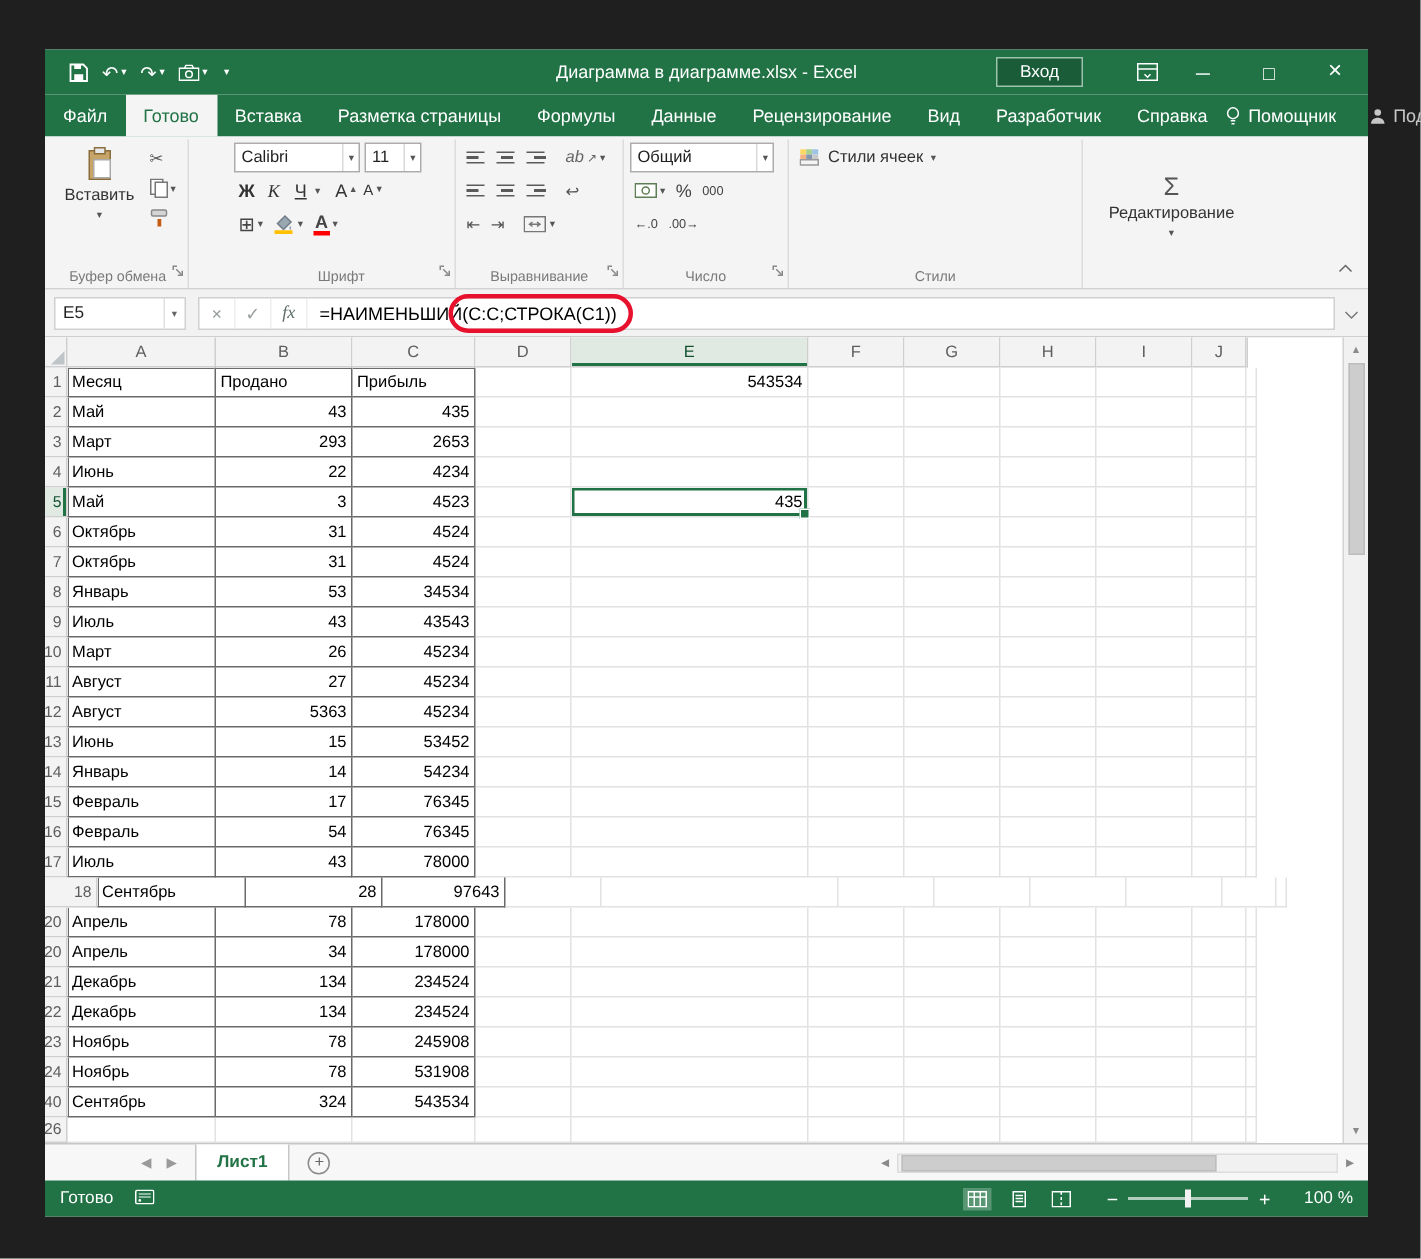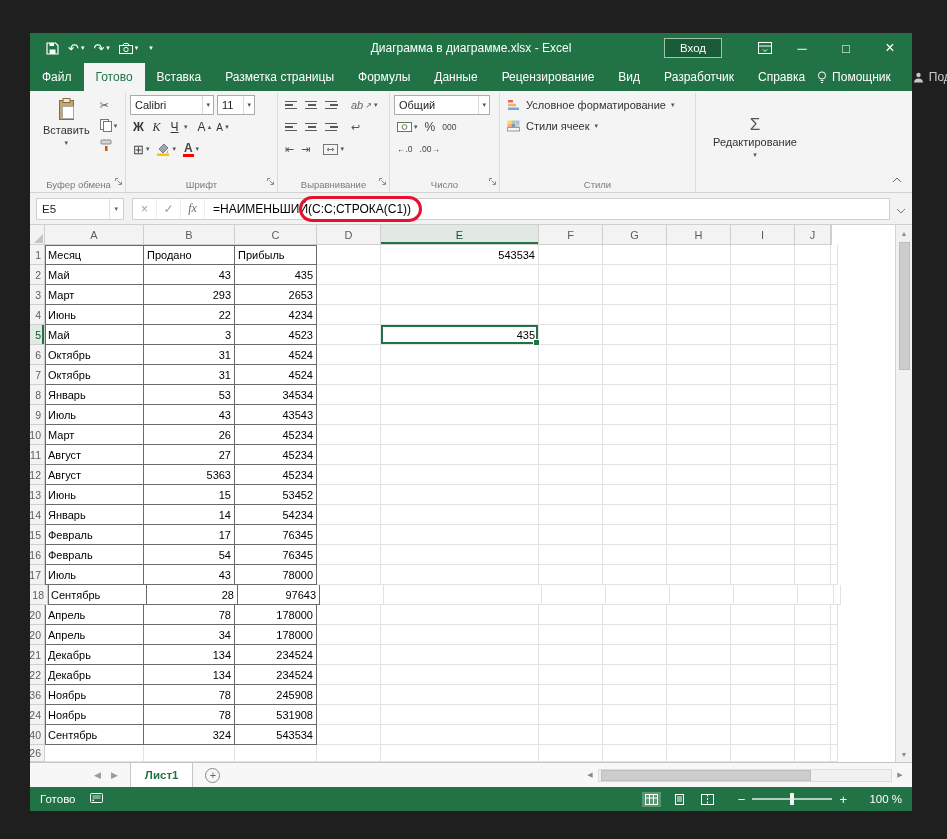--- a/index.html
+++ b/index.html
@@ -228,21 +228,21 @@
         </div>
       </div>
       <div class="rg-caption">Буфер обмена</div>
       <div class="launcher"><svg width="9" height="9" viewBox="0 0 9 9">
             <path d="M1.5 4V1.5H4" fill="none" stroke="#888"></path>
             <path d="M3.5 3.5L7 7" stroke="#888"></path>
             <path d="M7.5 4.5v3h-3" fill="none" stroke="#888"></path>
           </svg></div>
     </div>
 
-    <div class="rgroup" style="width:152px;">
+    <div class="rgroup" style="width:152px;margin-left:26px;">
       <div class="rrow">
         <div class="combo" style="width:84px;">
             <span>Calibri</span>
             <span class="cardiv">
               <span class="car">▾</span>
             </span>
           </div>
         <div class="combo" style="width:38px;margin-left:2px;">
             <span>11</span>
             <span class="cardiv">
@@ -402,29 +402,20 @@
       </div>
       <div class="rg-caption">Число</div>
       <div class="launcher"><svg width="9" height="9" viewBox="0 0 9 9">
             <path d="M1.5 4V1.5H4" fill="none" stroke="#888"></path>
             <path d="M3.5 3.5L7 7" stroke="#888"></path>
             <path d="M7.5 4.5v3h-3" fill="none" stroke="#888"></path>
           </svg></div>
     </div>
 
     <div class="rgroup" style="width:196px;">
-      <div class="stylebtn">
-        <svg width="14" height="12" viewBox="0 0 14 12">
-            <rect x="1" y="1" width="5" height="2.5" fill="#e06666"></rect>
-            <rect x="1" y="4.75" width="8" height="2.5" fill="#f6b26b"></rect>
-            <rect x="1" y="8.5" width="11" height="2.5" fill="#6fa8dc"></rect>
-          </svg>
-        <span>Условное форматирование</span>
-        <span class="car">▾</span>
-      </div>
       <div class="stylebtn">
         <svg width="14" height="12" viewBox="0 0 14 12">
             <rect x="0.5" y="0.5" width="4" height="3.5" fill="#ffd966"></rect>
             <rect x="4.5" y="0.5" width="4" height="3.5" fill="#a9d08e"></rect>
             <rect x="8.5" y="0.5" width="4" height="3.5" fill="#9dc3e6"></rect>
             <rect x="0.5" y="4" width="4" height="3.5" fill="#f4b183"></rect>
             <rect x="4.5" y="4" width="4" height="3.5" fill="#8497b0"></rect>
             <rect x="8.5" y="4" width="4" height="3.5" fill="#c9c9c9"></rect>
             <rect x="0.5" y="7.5" width="12" height="3.5" fill="none" stroke="#999"></rect>
           </svg>
@@ -717,21 +708,21 @@
             <div class="cell" style="width: 64px;"></div>
             <div class="cell" style="width: 158px;"></div>
             <div class="cell" style="width: 64px;"></div>
             <div class="cell" style="width: 64px;"></div>
             <div class="cell" style="width: 64px;"></div>
             <div class="cell" style="width: 64px;"></div>
             <div class="cell" style="width: 36px;"></div>
             <div class="cell"></div>
           </div>
           <div class="grow">
-            <div class="rowhdr" style="width: 18px;">18</div>
+            <div class="rowhdr" style="width: 35px;">18</div>
             <div class="cell tcell tleft" style="width: 99px;">Сентябрь</div>
             <div class="cell num tcell" style="width: 91px;">28</div>
             <div class="cell num tcell" style="width: 82px;">97643</div>
             <div class="cell" style="width: 64px;"></div>
             <div class="cell" style="width: 158px;"></div>
             <div class="cell" style="width: 64px;"></div>
             <div class="cell" style="width: 64px;"></div>
             <div class="cell" style="width: 64px;"></div>
             <div class="cell" style="width: 64px;"></div>
             <div class="cell" style="width: 36px;"></div>
@@ -787,21 +778,21 @@
             <div class="cell" style="width: 64px;"></div>
             <div class="cell" style="width: 158px;"></div>
             <div class="cell" style="width: 64px;"></div>
             <div class="cell" style="width: 64px;"></div>
             <div class="cell" style="width: 64px;"></div>
             <div class="cell" style="width: 64px;"></div>
             <div class="cell" style="width: 36px;"></div>
             <div class="cell"></div>
           </div>
           <div class="grow">
-            <div class="rowhdr" style="width: 15px;">36</div>
+            <div class="rowhdr" style="width: 15px;">23</div>
             <div class="cell tcell tleft" style="width: 99px;">Ноябрь</div>
             <div class="cell num tcell" style="width: 91px;">78</div>
             <div class="cell num tcell" style="width: 82px;">245908</div>
             <div class="cell" style="width: 64px;"></div>
             <div class="cell" style="width: 158px;"></div>
             <div class="cell" style="width: 64px;"></div>
             <div class="cell" style="width: 64px;"></div>
             <div class="cell" style="width: 64px;"></div>
             <div class="cell" style="width: 64px;"></div>
             <div class="cell" style="width: 36px;"></div>

